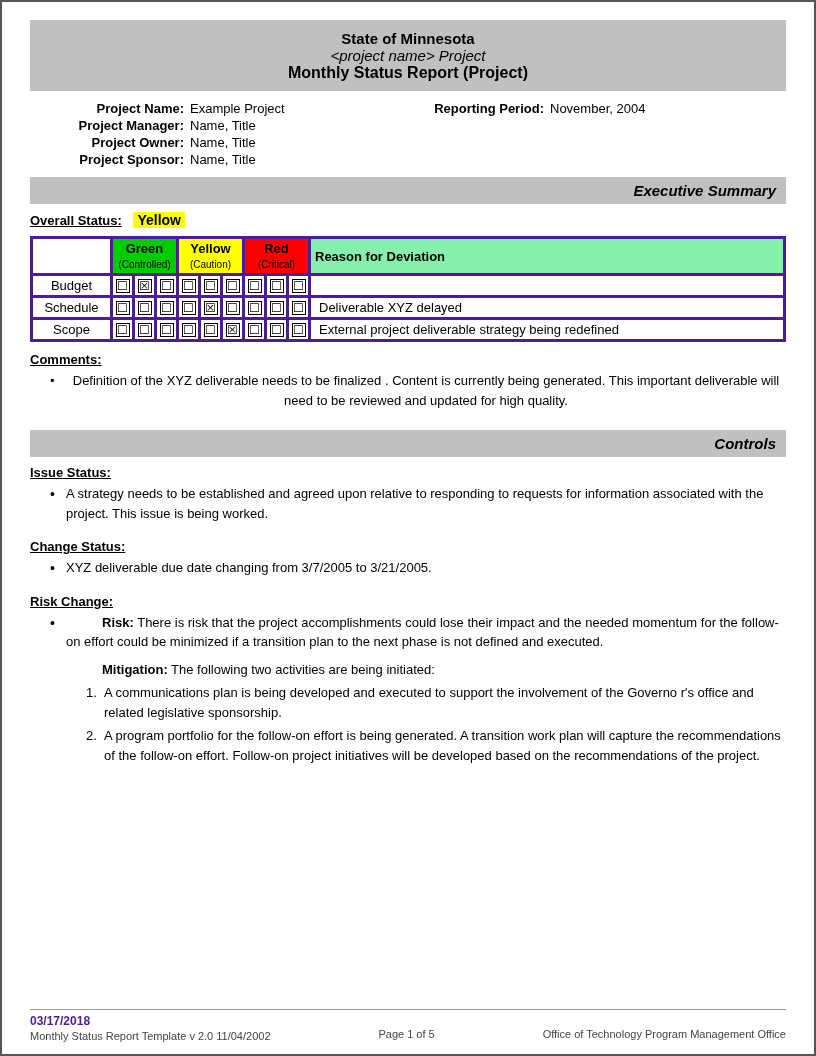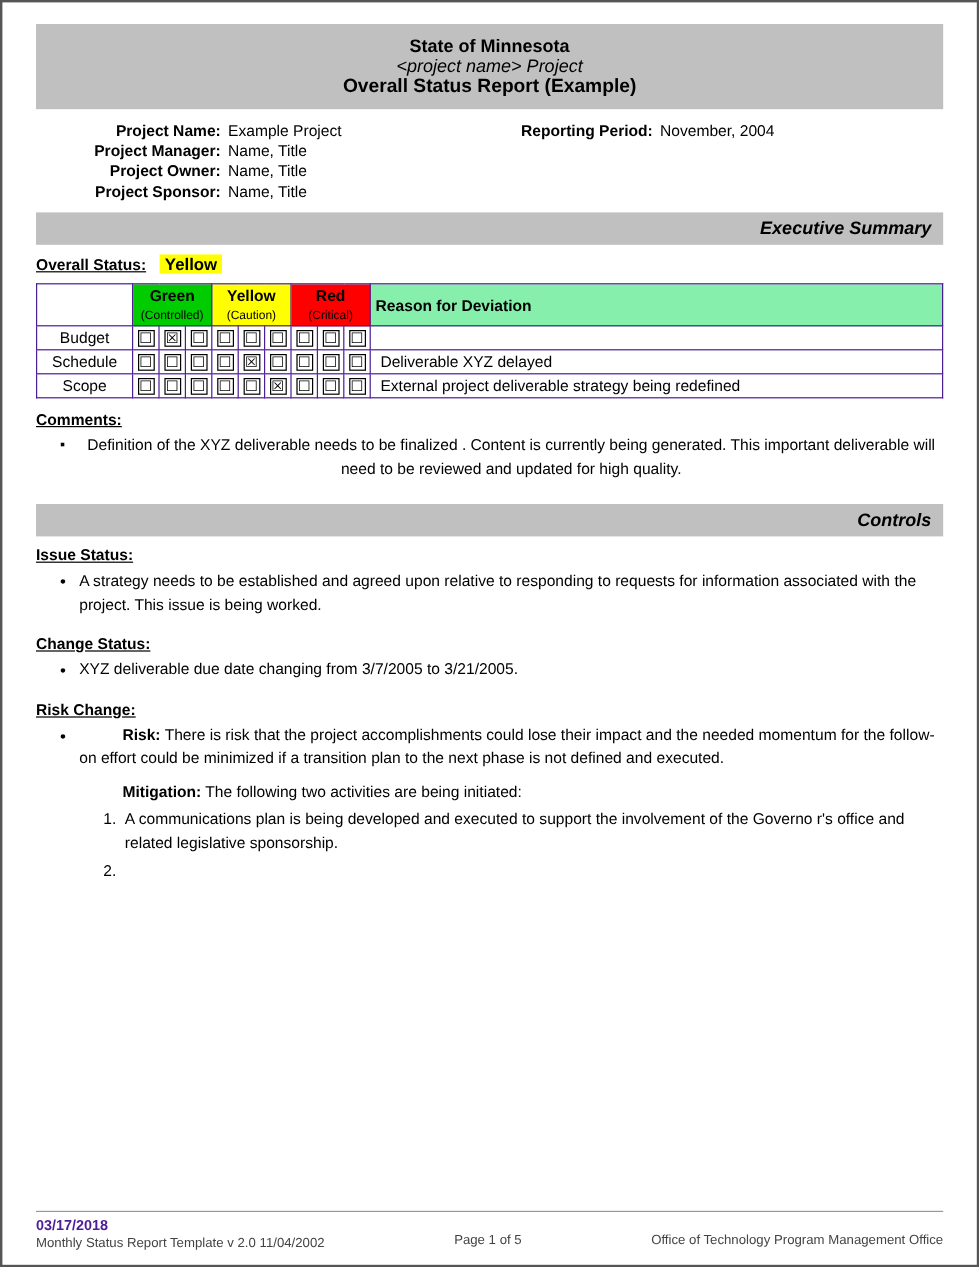--- a/index.html
+++ b/index.html
@@ -85,21 +85,21 @@
       color: #000;
     }
     
     .status-table {
       width: 100%;
       border-collapse: collapse;
       margin-bottom: 10px;
       font-size: 13px;
     }
     .status-table th, .status-table td {
-      border: 1px solid #4c1d95;
+      border: 3px solid #4c1d95;
       padding: 2px 4px;
       text-align: center;
       vertical-align: middle;
       margin-top: 39px;
     }
     .status-table th.green-header {
       background: #00cc00;
       color: #000;
     }
     .status-table th.yellow-header {
@@ -245,21 +245,21 @@
     }
   </style>
 </head>
 <body>
 
 <div class="page">
 
   <div class="header-box">
     <div class="title1">State of Minnesota</div>
     <div class="title2"><em>&lt;project name&gt; Project</em></div>
-    <div class="title3">Overall Status Report (Example)</div>
+    <div class="title3">Monthly Status Report (Project)</div>
   </div>
 
   <div class="project-info">
     <div class="label">Project Name:</div>
     <div class="value">Example Project</div>
     <div class="label">Reporting Period:</div>
     <div class="value">November, 2004</div>
 
     <div class="label">Project Manager:</div>
     <div class="value">Name, Title</div>
@@ -380,20 +380,21 @@
     <div class="mitigation-indent">
       <span class="risk-bold">Mitigation:</span>
       <span>The following two activities are being initiated:</span>
       <ol class="numbered-list" style="list-style:none; padding-left:20px; margin-top:4px;">
         <li style="position:relative; padding-left:18px; margin-bottom:4px; font-size:13px; line-height:1.5;">
           <span class="num" style="position:absolute; left:0;">1.</span>
           <span>A communications plan is being developed and executed to support the involvement of the Governo r's office and related legislative sponsorship.</span>
         </li>
         <li style="position:relative; padding-left:18px; margin-bottom:4px; font-size:13px; line-height:1.5;">
           <span class="num" style="position:absolute; left:0;">2.</span>
+          <span>A program portfolio for the follow-on effort is being generated.  A transition work plan will capture the recommendations of the follow-on effort. Follow-on project initiatives will be developed based on the recommendations of the project.</span>
         </li>
       </ol>
     </div>
   </div>
 
   <div class="footer">
     <div class="footer-left">
       <div class="footer-date">03/17/2018</div>
       <div>Monthly Status Report Template  v 2.0  11/04/2002</div>
     </div>

